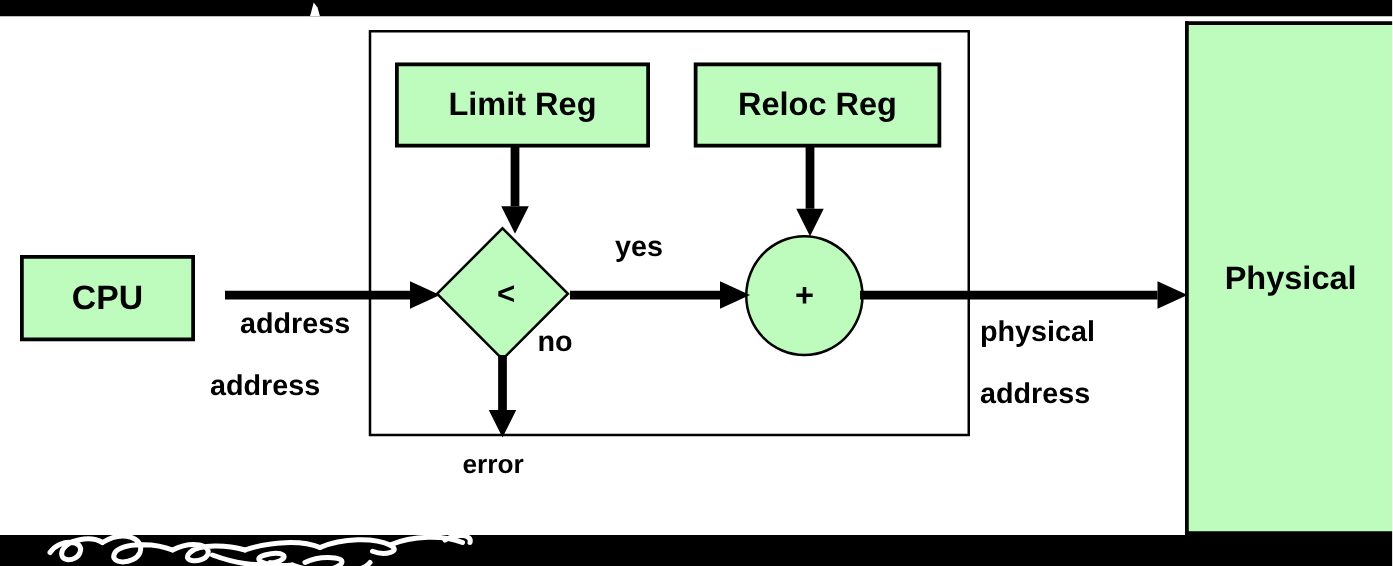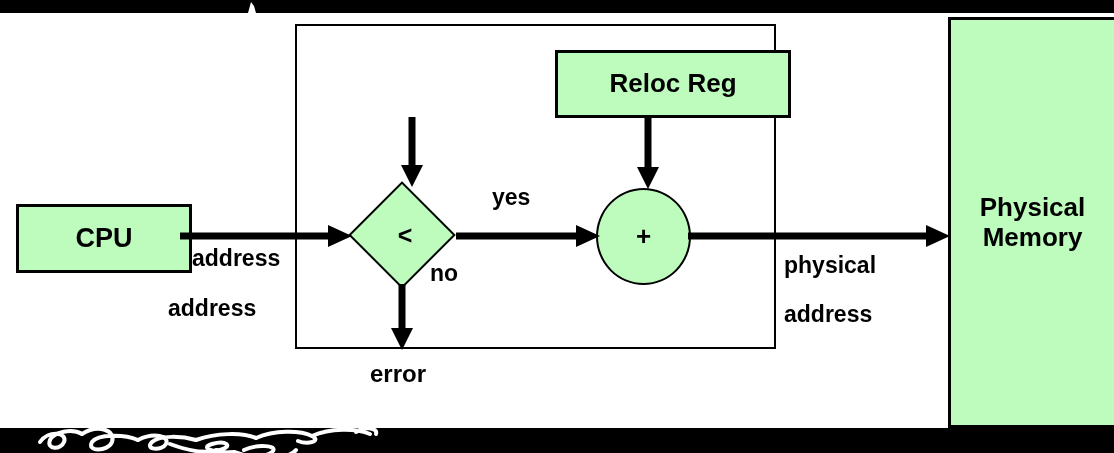--- a/index.html
+++ b/index.html
@@ -36,23 +36,23 @@
     background: #bdfcbd;
     border: 3px solid #000000;
     box-sizing: border-box;
     display: flex;
     align-items: center;
     justify-content: center;
     text-align: center;
     line-height: 1.15;
   }
 
-  #cpu-box        { left: 16px;  top: 204px; width: 176px; height: 69px;  font-size: 27px; }
+  #cpu-box        { left: 16px;  top: 204px; width: 140px; height: 69px;  font-size: 27px; }
   #limit-reg-box  { left: 316px; top: 50px;  width: 204px; height: 68px;  font-size: 26px; }
-  #reloc-reg-box  { left: 555px; top: 50px;  width: 236px; height: 68px;  font-size: 26px; }
+  #reloc-reg-box  { left: 555px; top: 50px;  width: 198px; height: 68px;  font-size: 26px; }
   #physical-memory-box {
     left: 948px; top: 17px; width: 166px; height: 411px;
     font-size: 26px; border-right: none;
   }
 
   
   #mmu-container {
     position: absolute;
     left: 295px; top: 24px;
     width: 481px; height: 325px;
@@ -94,21 +94,21 @@
 
   
   .arrow { position: absolute; }
 
   
   .label { position: absolute; font-size: 23px; white-space: nowrap; }
   #label-logical  { left: 192px; top: 245px; }
   #label-address1 { left: 168px; top: 295px; }
   #label-yes      { left: 492px; top: 184px; }
   #label-no       { left: 430px; top: 260px; }
-  #label-error    { left: 370px; top: 360px; font-size: 24px; }
+  #label-error    { left: 370px; top: 360px; font-size: 21px; }
   #label-physical { left: 784px; top: 252px; }
   #label-address2 { left: 784px; top: 301px; }
 </style>
 </head>
 <body>
 
 <div id="stage">
 
   <div class="band" id="band-top">
     <svg class="scribble" style="left:230px; top:0px;" width="40" height="13" viewBox="0 0 40 13">
@@ -132,36 +132,38 @@
       </g>
     </svg>
   </div>
 
   <div id="mmu-container"></div>
 
   <div class="box" id="cpu-box">
     <span>CPU</span>
   </div>
 
+  <div class="box" id="limit-reg-box">
+    <span>Limit Reg</span>
+  </div>
 
   <div class="box" id="reloc-reg-box">
     <span>Reloc Reg</span>
   </div>
 
   <div id="compare-diamond"></div>
   <div id="compare-diamond-label">&lt;</div>
 
   <div id="add-circle">
     <span>+</span>
   </div>
 
   <div class="box" id="physical-memory-box">
     <div>
       <div>Physical</div>
-      <div>Memory</div>
     </div>
   </div>
 
   <svg class="arrow" style="left:180px; top:222px;" width="172" height="28" viewBox="0 0 172 28">
     <line x1="0" y1="14" x2="148" y2="14" stroke="#000000" stroke-width="7"></line>
     <polygon points="148,3 172,14 148,25" fill="#000000"></polygon>
   </svg>
 
   <svg class="arrow" style="left:398px; top:117px;" width="28" height="70" viewBox="0 0 28 70">
     <line x1="14" y1="0" x2="14" y2="48" stroke="#000000" stroke-width="7"></line>

